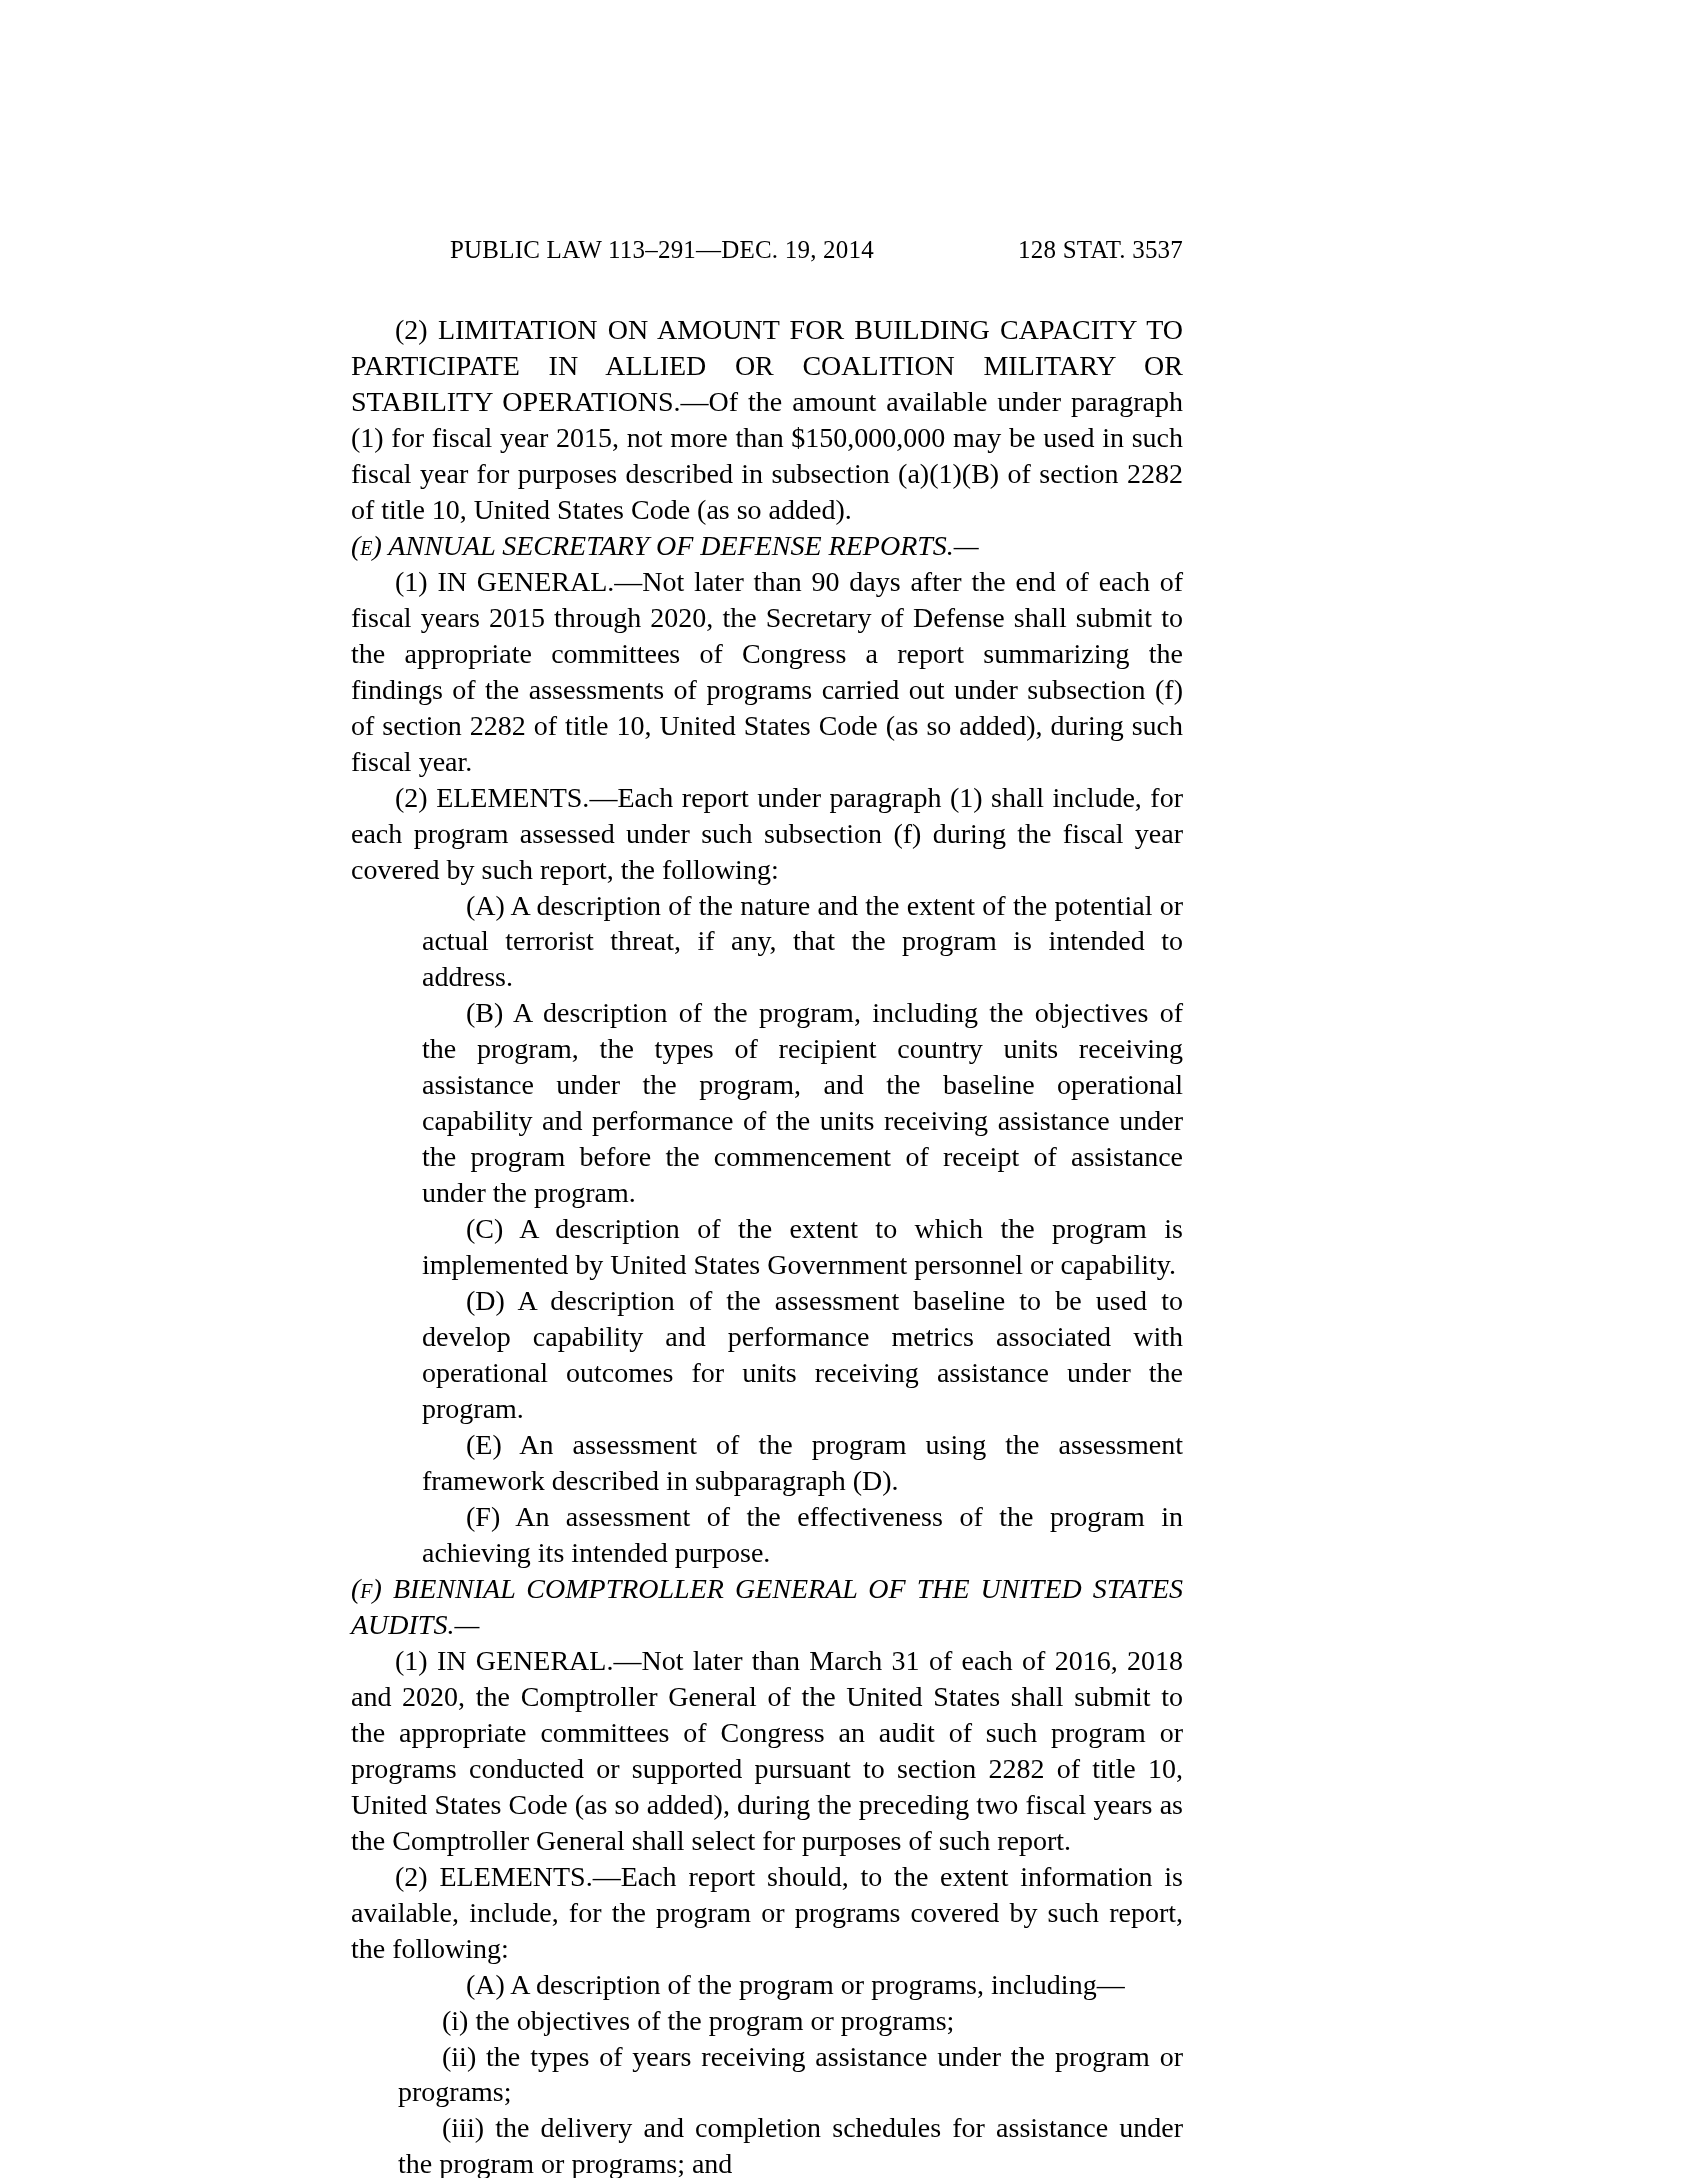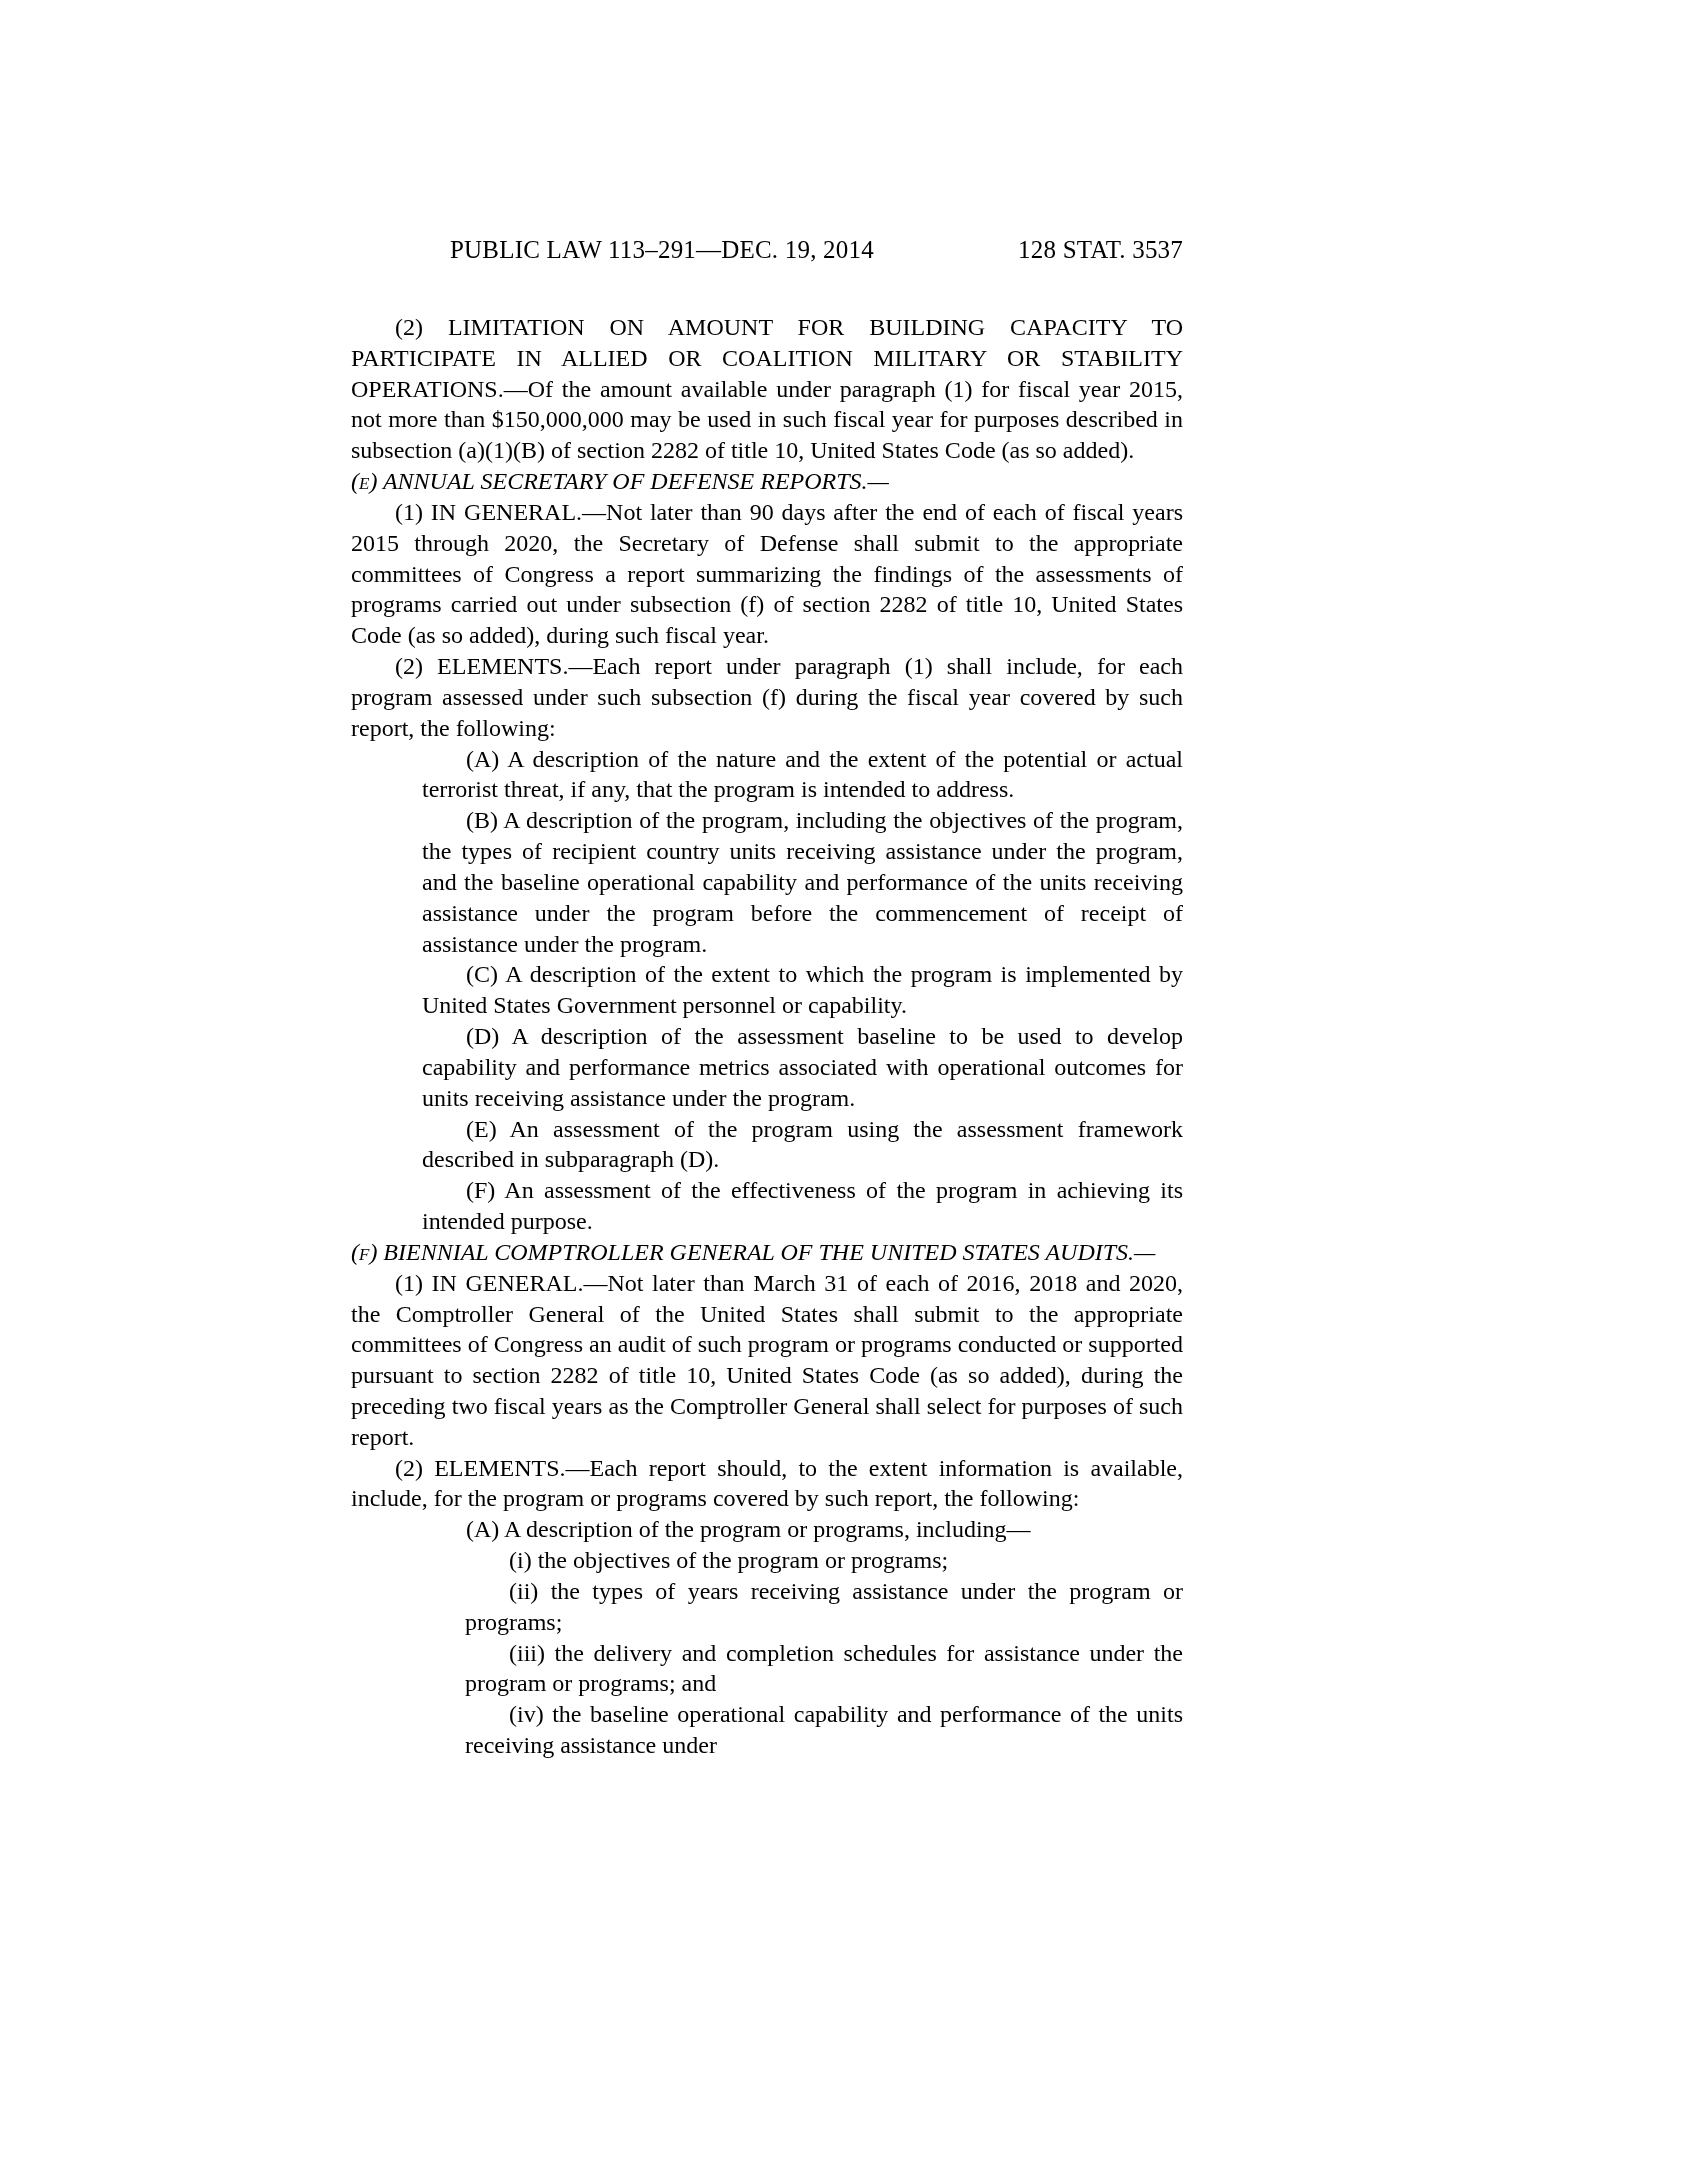--- a/index.html
+++ b/index.html
@@ -31,38 +31,38 @@
     display: flex;
     justify-content: space-between;
     align-items: baseline;
     font-size: 25px;
     letter-spacing: 0.2px;
     margin-bottom: 48px;
     padding-left: 99px;
   }
   p {
     margin: 0;
-    font-size: 24px;
+    font-size: 28px;
     line-height: 1.285;
     text-align: justify;
     text-justify: inter-word;
     -webkit-hyphens: none;
     hyphens: none;
   }
   .sc {
     font-variant: small-caps;
   }
   .ind-1 { text-indent: 44px; }
   .ind-0 { text-indent: 0; }
   .blk-a {
     margin-left: 71px;
     text-indent: 44px;
   }
   .blk-b {
-    margin-left: 114px;
+    margin-left: 47px;
     text-indent: 44px;
   }
   .lastline-left {
     text-align-last: left;
     font-style: italic;
   }
 </style>
 </head>
 <body>
 

